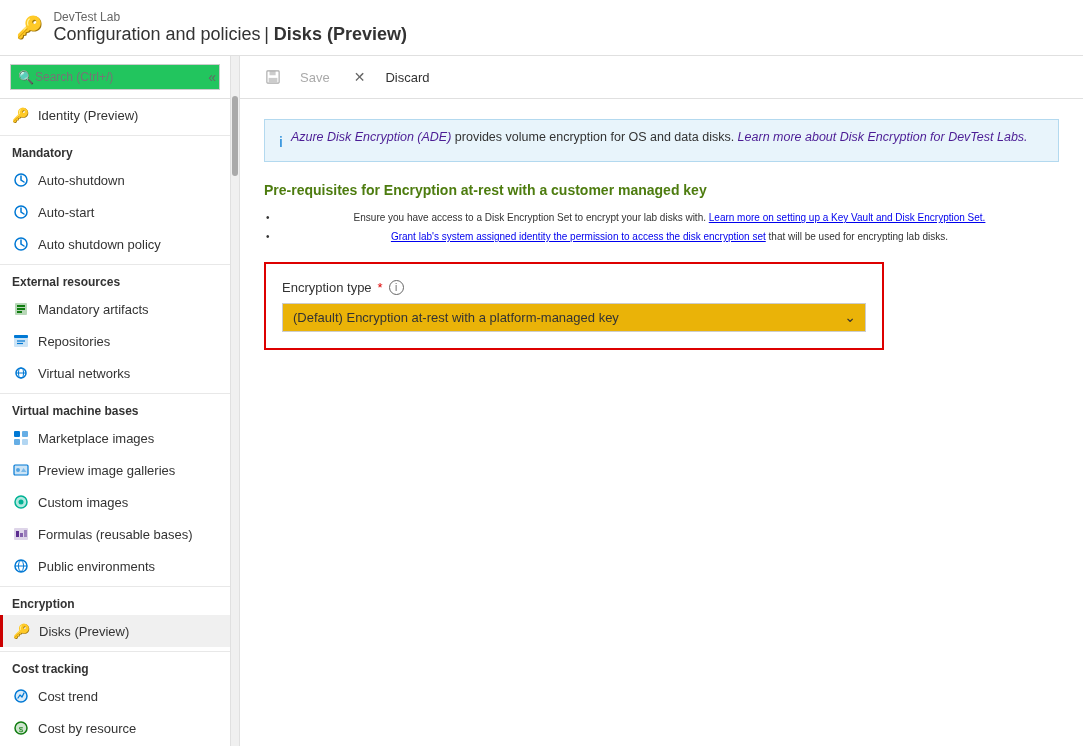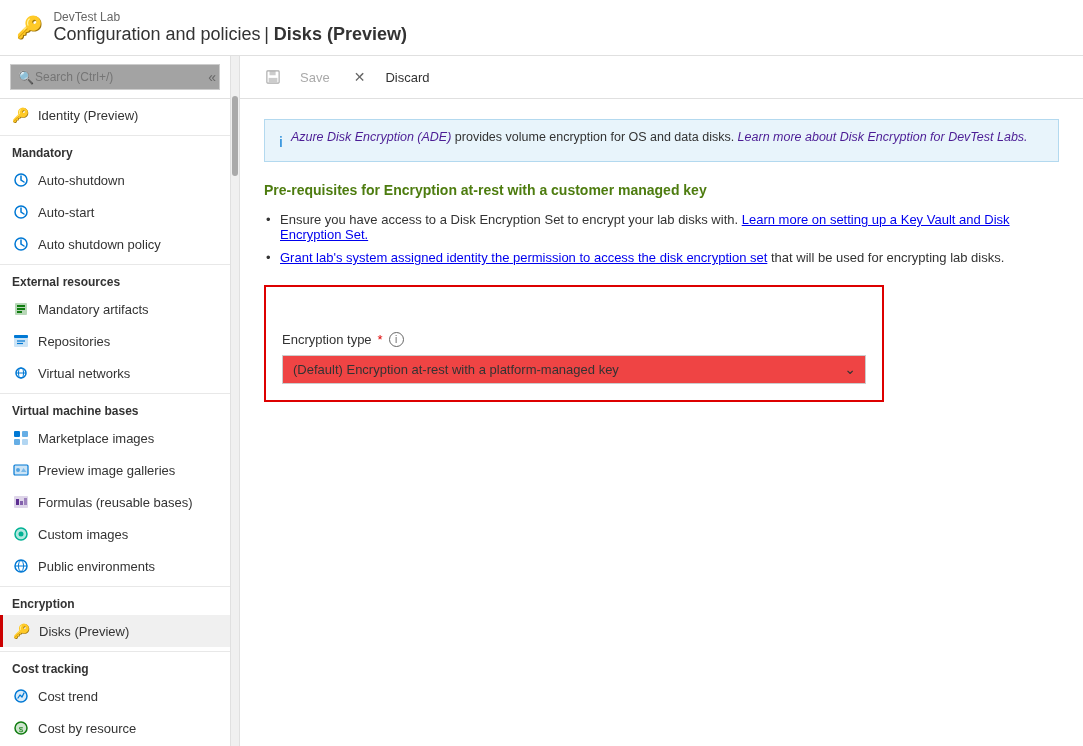--- a/index.html
+++ b/index.html
@@ -9,21 +9,21 @@
     .header { display: flex; align-items: center; padding: 10px 16px; border-bottom: 1px solid #e0e0e0; min-height: 52px; }
     .header-icon { color: #f5a623; font-size: 22px; margin-right: 10px; }
     .header-text-group { display: flex; flex-direction: column; }
 
     
     .layout { display: flex; flex: 1; overflow: hidden; }
 
     
     .sidebar { width: 240px; border-right: 1px solid #e0e0e0; display: flex; flex-direction: column; overflow: hidden; background: #fff; }
     .sidebar-search { padding: 8px 10px; border-bottom: 1px solid #e0e0e0; position: relative; }
-    .sidebar-search input { width: 100%; padding: 5px 8px 5px 28px; border: 1px solid #ccc; font-size: 12px; color: #333; background: #a3a3a3; }
+    .sidebar-search input { width: 100%; padding: 5px 8px 5px 28px; border: 1px solid #ccc; font-size: 12px; color: #333; background: #22c55e; }
     .sidebar-search-icon { position: absolute; left: 18px; top: 50%; transform: translateY(-50%); color: #666; font-size: 13px; }
     .sidebar-collapse { position: absolute; right: 14px; top: 50%; transform: translateY(-50%); color: #666; font-size: 14px; cursor: pointer; }
     .sidebar-content { overflow-y: auto; flex: 1; }
     .sidebar-item { display: flex; align-items: center; padding: 7px 12px; cursor: pointer; font-size: 13px; color: #333; }
     .sidebar-item.active { background: #f0f0f0; border-left: 2px solid #d00; }
     .sidebar-item-icon { width: 18px; height: 18px; margin-right: 8px; flex-shrink: 0; display: flex; align-items: center; justify-content: center; font-size: 14px; }
     .sidebar-section { padding: 10px 12px 4px; font-size: 12px; font-weight: 600; color: #333; border-top: 1px solid #e8e8e8; margin-top: 4px; }
     .sidebar-section:first-child { border-top: none; margin-top: 0; }
 
     
@@ -37,28 +37,28 @@
     
     .info-banner { background: #e8f4fb; border: 1px solid #b3d9ef; padding: 10px 14px; margin-bottom: 20px; font-size: 12.5px; color: #333; display: flex; align-items: flex-start; gap: 8px; }
     .info-icon { color: #0078d4; font-size: 15px; flex-shrink: 0; margin-top: 1px; }
     .info-text a, .content-text a { color: #4c1d95; text-decoration: none; font-style: italic; }
 
     
     .section-title { font-size: 14px; font-weight: 600; color: #4d7c0f; margin-bottom: 14px; margin-top: 20px; }
 
     
     .bullet-list { margin-bottom: 20px; padding-left: 0; list-style: none; }
-    .bullet-list li { position: relative; padding-left: 16px; margin-bottom: 8px; font-size: 13px; color: #333; }
+    .bullet-list li { position: relative; padding-left: 16px; margin-bottom: 8px; font-size: 10px; color: #333; text-align: center; }
     .bullet-list li::before { content: '•'; position: absolute; left: 2px; }
 
     
     .form-box { border: 2px solid #d00; padding: 16px; max-width: 620px; }
-    .form-label { font-size: 13px; font-weight: 500; margin-bottom: 8px; display: flex; align-items: center; gap: 6px; margin-top: 29px; }
+    .form-label { font-size: 13px; font-weight: 500; margin-bottom: 8px; display: flex; align-items: center; gap: 6px; }
     .form-label .required { color: #d00; }
-    .form-select { width: 100%; padding: 6px 32px 6px 10px; border: 1px solid #ccc; font-size: 13px; color: #333; background: #ef4444; appearance: none; cursor: pointer; position: relative; }
+    .form-select { width: 100%; padding: 6px 32px 6px 10px; border: 1px solid #ccc; font-size: 13px; color: #333; background: #eab308; appearance: none; cursor: pointer; position: relative; }
     .select-wrapper { position: relative; }
     .select-wrapper::after { content: '⌄'; position: absolute; right: 10px; top: 50%; transform: translateY(-55%); pointer-events: none; font-size: 14px; color: #333; }
 
     
     .icon-yellow { color: #f5a623; }
 
     select { outline: none; }
   </style>
 </head>
 <body>
@@ -175,37 +175,37 @@
                 <rect x="1" y="3" width="14" height="10" rx="1" fill="none" stroke="#0078d4" stroke-width="1.2"></rect>
                 <circle cx="5" cy="8" r="2" fill="#0078d4" opacity="0.6"></circle>
                 <path d="M8 10l2.5-4 3 4z" fill="#0078d4" opacity="0.4"></path>
               </svg>
           </span>
           <span>Preview image galleries</span>
         </div>
         <div class="sidebar-item">
           <span class="sidebar-item-icon">
             <svg width="16" height="16" viewBox="0 0 16 16">
+                <circle cx="8" cy="8" r="6" fill="#00b294" opacity="0.3"></circle>
+                <circle cx="8" cy="8" r="6" fill="none" stroke="#00b294" stroke-width="1.5"></circle>
+                <circle cx="8" cy="8" r="2.5" fill="#00b294"></circle>
+              </svg>
+          </span>
+          <span>Custom images</span>
+        </div>
+        <div class="sidebar-item">
+          <span class="sidebar-item-icon">
+            <svg width="16" height="16" viewBox="0 0 16 16">
                 <rect x="1" y="2" width="14" height="12" rx="1" fill="#5c2d91" opacity="0.2"></rect>
                 <rect x="3" y="5" width="3" height="6" fill="#5c2d91"></rect>
                 <rect x="7" y="7" width="3" height="4" fill="#5c2d91" opacity="0.7"></rect>
                 <rect x="11" y="4" width="3" height="7" fill="#5c2d91" opacity="0.5"></rect>
               </svg>
           </span>
           <span>Formulas (reusable bases)</span>
-        </div>
-        <div class="sidebar-item">
-          <span class="sidebar-item-icon">
-            <svg width="16" height="16" viewBox="0 0 16 16">
-                <circle cx="8" cy="8" r="6" fill="#00b294" opacity="0.3"></circle>
-                <circle cx="8" cy="8" r="6" fill="none" stroke="#00b294" stroke-width="1.5"></circle>
-                <circle cx="8" cy="8" r="2.5" fill="#00b294"></circle>
-              </svg>
-          </span>
-          <span>Custom images</span>
         </div>
         <div class="sidebar-item">
           <span class="sidebar-item-icon">
             <svg width="16" height="16" viewBox="0 0 16 16">
                 <circle cx="8" cy="8" r="6" fill="none" stroke="#0078d4" stroke-width="1.5"></circle>
                 <path d="M2 8h12M8 2a8 8 0 010 12M8 2a8 8 0 000 12" fill="none" stroke="#0078d4" stroke-width="1"></path>
               </svg>
           </span>
           <span>Public environments</span>
         </div>

